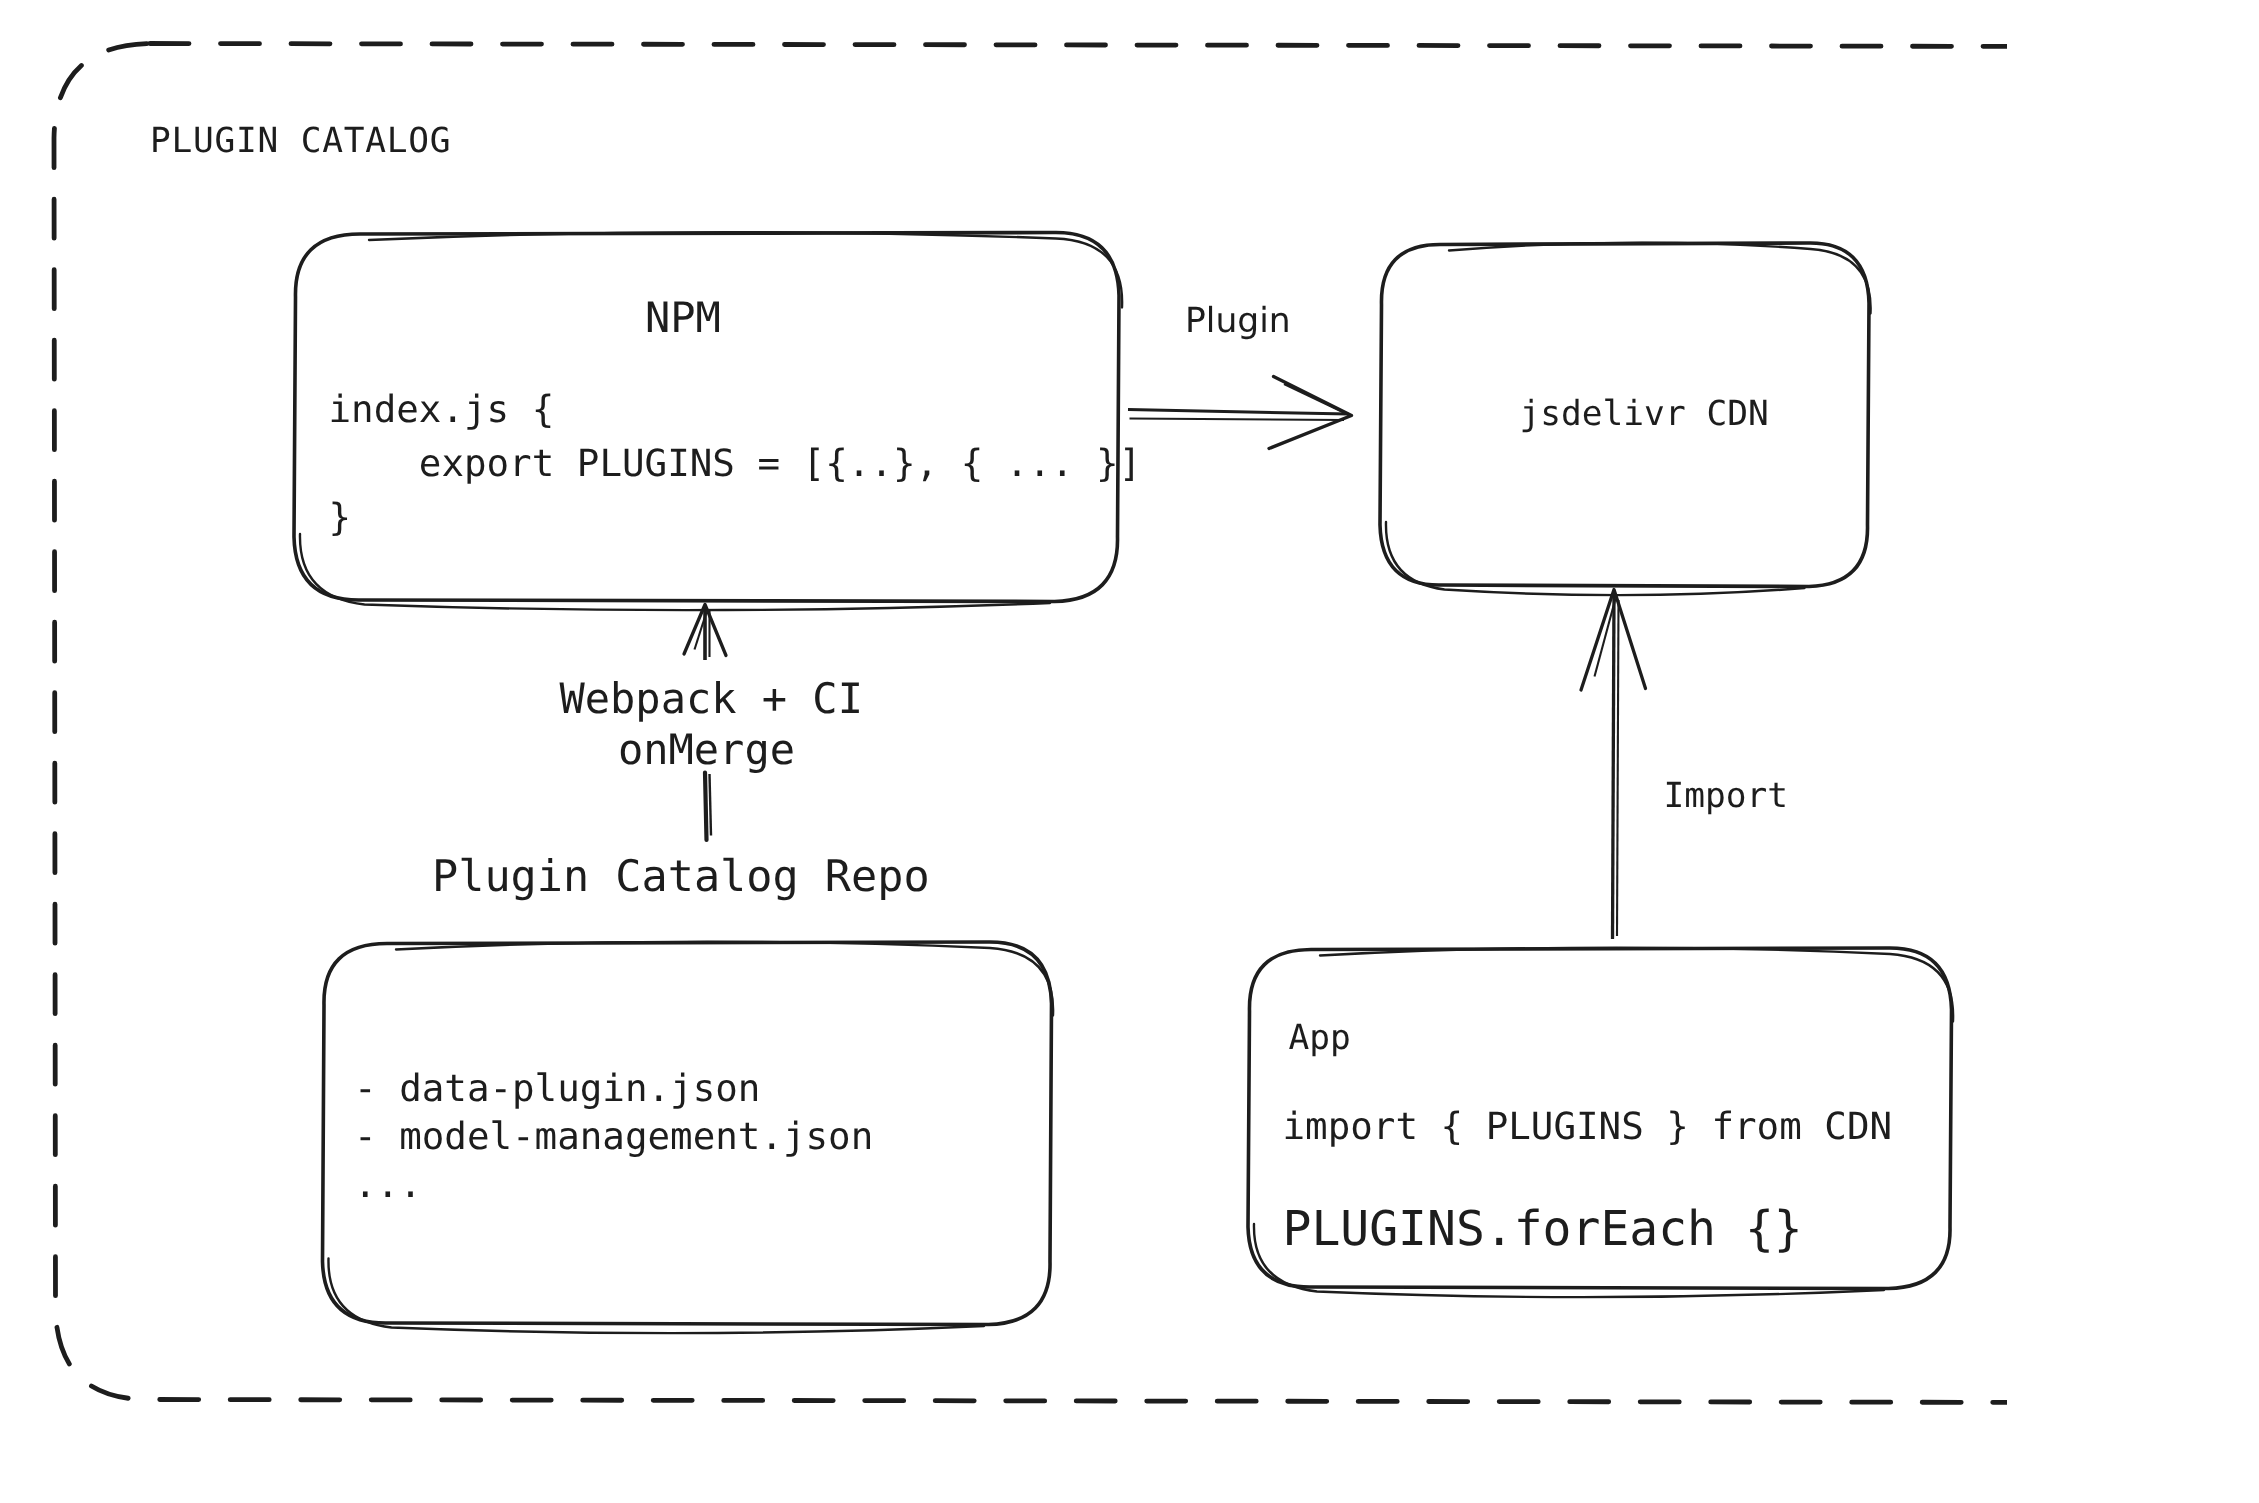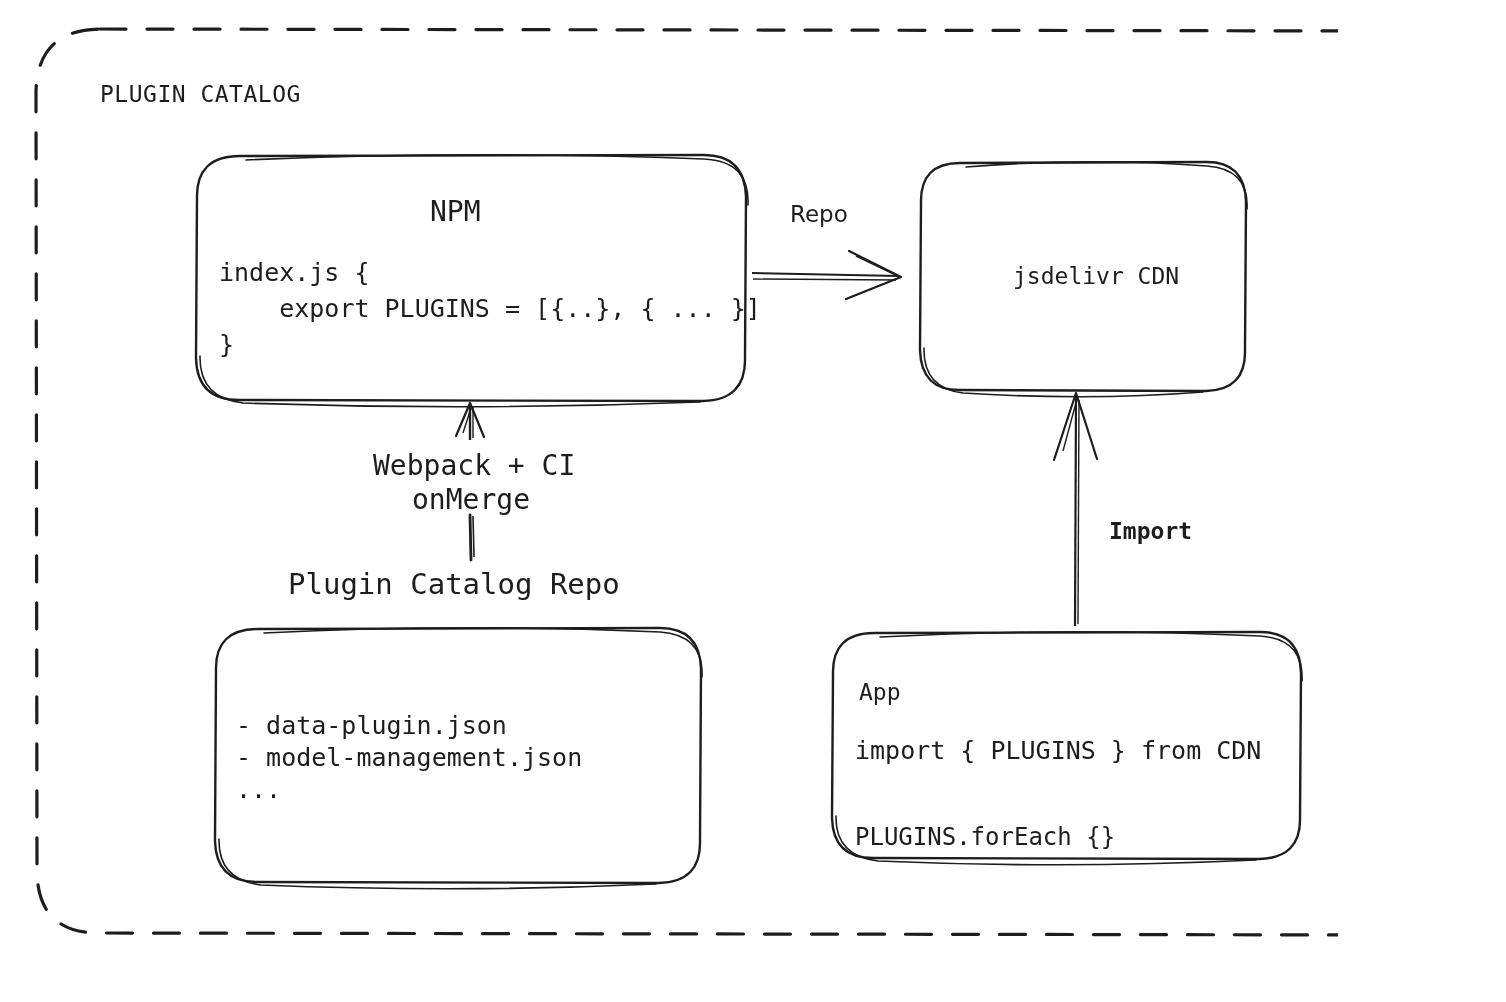--- a/index.html
+++ b/index.html
@@ -79,36 +79,35 @@
   .repo-list {
     left: 236px;
     top: 710px;
     font-size: 25px;
     line-height: 32px;
   }
   .import-label {
     left: 1109px;
     top: 520px;
     font-size: 23px;
-    font-weight: bold;
   }
   .app-title {
     left: 859px;
     top: 681px;
     font-size: 23px;
   }
   .app-code1 {
     left: 855px;
     top: 738px;
     font-size: 25px;
   }
   .app-code2 {
     left: 855px;
-    top: 825px;
-    font-size: 24px;
+    top: 803px;
+    font-size: 32px;
   }
 </style>
 </head>
 <body>
 
 <div id="canvas">
 
   <svg class="layer" viewBox="0 0 1506 1002" xmlns="http://www.w3.org/2000/svg">
 
     <g>
@@ -171,21 +170,21 @@
   <div class="txt group-title">PLUGIN CATALOG</div>
 
   <div class="txt npm-title">NPM</div>
 
   <div class="txt npm-code">index.js {
     export PLUGINS = [{..}, { ... }]
 }</div>
 
   <div class="txt cdn-title">jsdelivr CDN</div>
 
-  <div class="txt cache-label sans">Repo</div>
+  <div class="txt cache-label sans">Plugin</div>
 
   <div class="txt webpack-label">Webpack + CI
 onMerge</div>
 
   <div class="txt repo-label">Plugin Catalog Repo</div>
 
   <div class="txt repo-list">- data-plugin.json
 - model-management.json
 ...</div>
 

